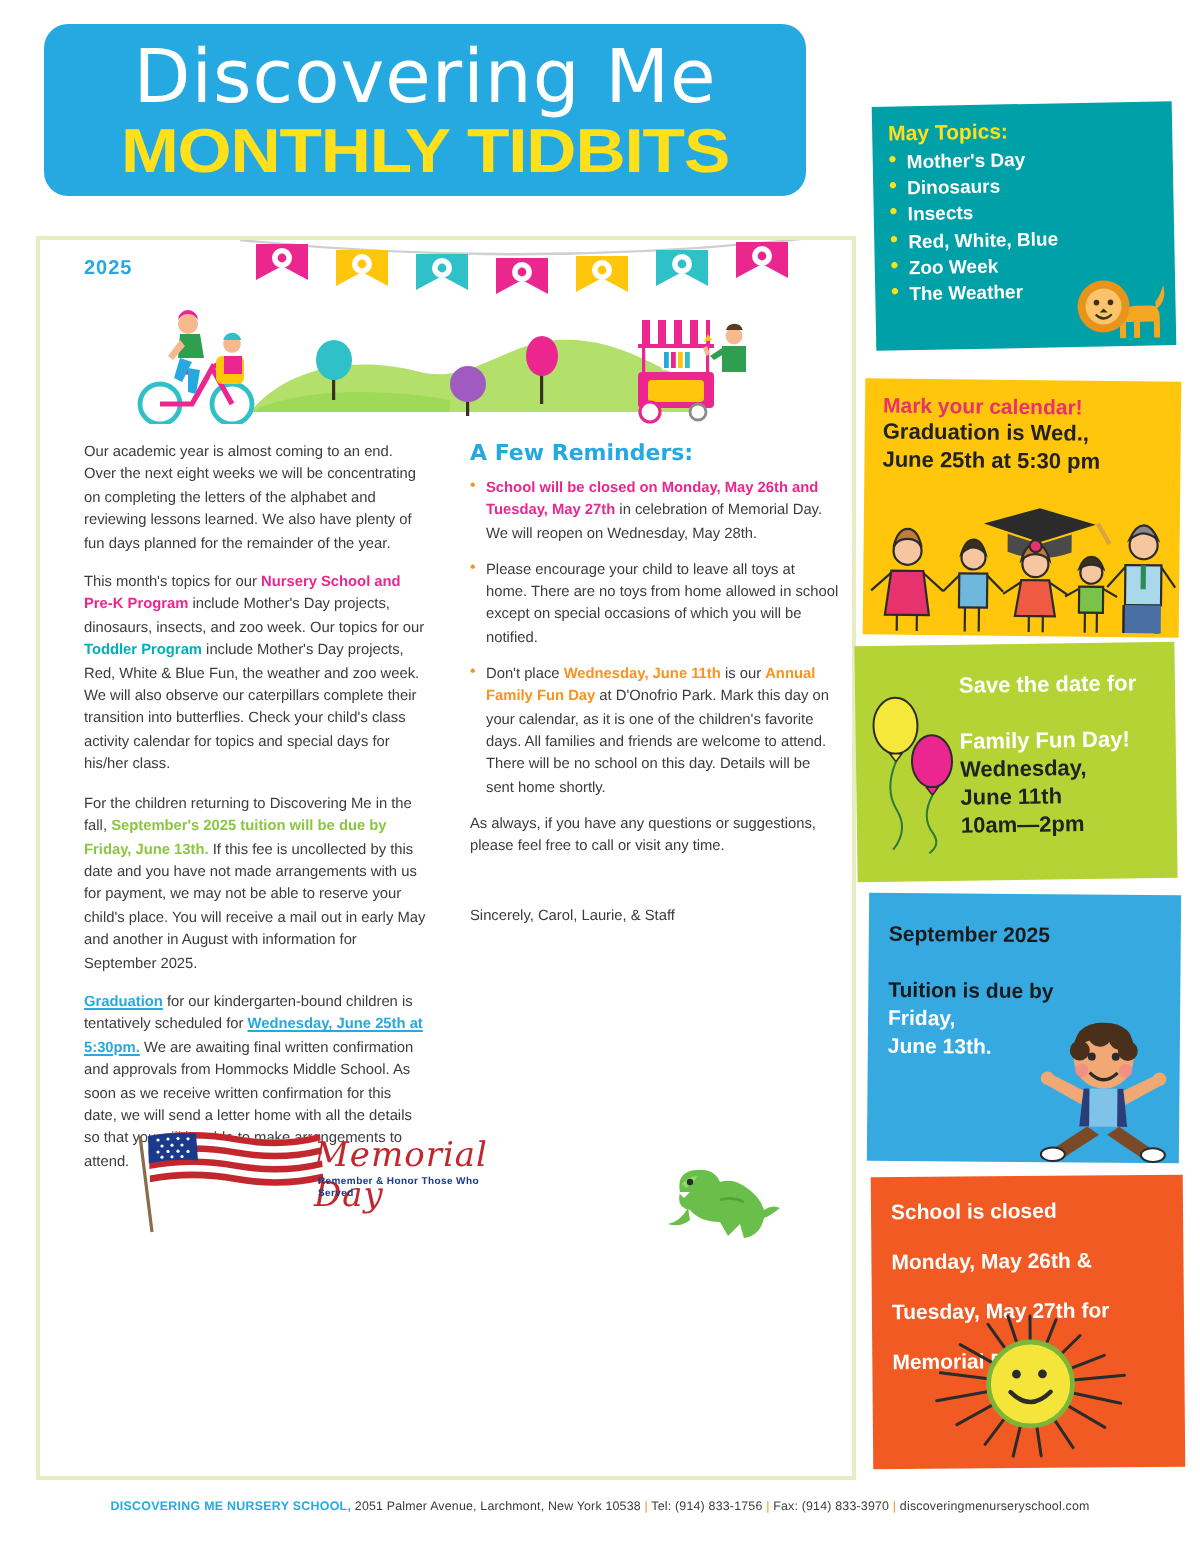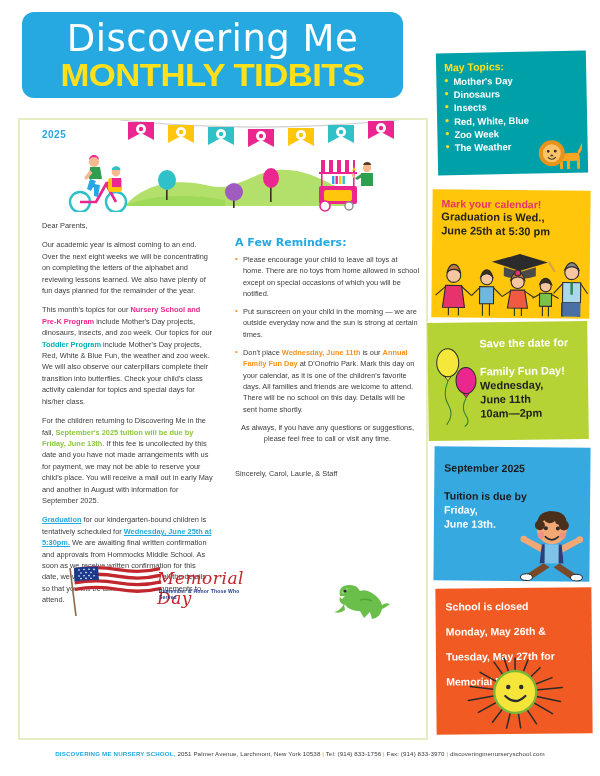--- a/index.html
+++ b/index.html
@@ -72,21 +72,21 @@
 
   
   .bunting { position:absolute; left: 100px; top: -6px; width: 310px; height: 34px; }
 
   
   .hill { position:absolute; left: 0; top: 30px; width: 406px; height: 62px; }
 
   
   .cols { position:absolute; left: 0; top: 100px; width: 406px; }
   .colL { position:absolute; left: 22px; top: 0; width: 172px; }
-  .colR { position:absolute; left: 215px; top: 16px; width: 185px; }
+  .colR { position:absolute; left: 215px; top: 0; width: 185px; }
 
   .body-p {
     font-size: 7.4px; line-height: 11.4px;
     color: #3b3b3b; margin-bottom: 8px; text-align: left;
   }
   .hl-pink { color:#ec268f; font-weight:bold; }
   .hl-teal { color:#00b0b9; font-weight:bold; }
   .hl-green { color:#8cc63e; font-weight:bold; }
   .hl-blue { color:#25a9e0; font-weight:bold;text-decoration:underline; }
   .hl-orange { color:#f7931e; font-weight:bold; }
@@ -99,21 +99,21 @@
   ul.rem { list-style:none; }
   ul.rem li {
     position:relative; padding-left:8px;
     font-size:7.4px; line-height:11.3px; color:#3b3b3b;
     margin-bottom:7px;
   }
   ul.rem li:before {
     content:"•"; position:absolute; left:0; top:-1px;
     color:#f7931e; font-size:8px;
   }
-  .closing { font-size:7.4px; line-height:11.3px; color:#3b3b3b; margin-top:2px;text-align:center; }
+  .closing { font-size:7.4px; line-height:11.3px; color:#3b3b3b; margin-top:2px; }
   .signoff { font-size:7.4px; line-height:11.3px; color:#3b3b3b; margin-top:24px; }
 
   
   .memorial { position:absolute; left: 62px; top: 560px; width: 180px; height: 58px; }
   .mem-word {
     position:absolute; left: 95px; top: 8px;
     font-size: 17px; color:#c1272d;
     font-family:"DejaVu Serif", serif; font-style:italic;
     letter-spacing:.5px;
   }
@@ -295,38 +295,39 @@
             <circle cx="221" cy="18" r="2.2"></circle>
           </g>
       </svg>
 
       <div class="year">2025</div>
     </div>
 
     <div class="cols">
 
       <div class="colL">
-        <div class="body-p">Dear Parents,</div>
         <div class="body-p">Our academic year is almost coming to an end. Over the next eight weeks we will be concentrating on completing the letters of the alphabet and reviewing lessons learned. We also have plenty of fun days planned for the remainder of the year.</div>
         <div class="body-p">
           <span>This month's topics for our </span><span class="hl-pink">Nursery School and Pre-K Program</span><span> include Mother's Day projects, dinosaurs, insects, and zoo week. Our topics for our </span><span class="hl-teal">Toddler Program</span><span> include Mother's Day projects, Red, White &amp; Blue Fun, the weather and zoo week. We will also observe our caterpillars complete their transition into butterflies.  Check your child's class activity calendar for topics and special days for his/her class.</span>
         </div>
         <div class="body-p">
           <span>For the children returning to Discovering Me in the fall, </span><span class="hl-green">September's 2025 tuition will be due by Friday, June 13th.</span><span> If this fee is uncollected by this date and you have not made arrangements with us for payment, we may not be able to reserve your child's place. You will receive a mail out in early May and another in August with information for September 2025.</span>
         </div>
         <div class="body-p">
           <span class="hl-blue">Graduation</span><span> for our kindergarten-bound children is tentatively scheduled for </span><span class="hl-blue">Wednesday, June 25th at 5:30pm.</span><span>  We are awaiting final written confirmation and approvals from Hommocks Middle School. As soon as we receive written confirmation for this date, we will send a letter home with all the details so that you will be able to make arrangements to attend.</span>
         </div>
       </div>
 
       <div class="colR">
         <div class="reminders-title">A Few Reminders:</div>
         <ul class="rem">
+          <li>
+            <span class="hl-magenta">School will be closed on Monday, May 26th and Tuesday, May 27th</span><span> in celebration of Memorial Day. We will reopen on Wednesday, May 28th.</span>
+          </li>
           <li>Please encourage your child to leave all toys at home. There are no toys from home allowed in school except on special occasions of which you will be notified.</li>
-          <li>Put sunscreen on your child in the morning — we are outside everyday now and the sun is strong at certain times.</li>
           <li>
             <span>Don't place </span><span class="hl-orange">Wednesday, June 11th</span><span> is our </span><span class="hl-orange">Annual Family Fun Day</span><span> at D'Onofrio Park. Mark this day on your calendar, as it is one of the children's favorite days.  All families and friends are welcome to attend. There will be no school on this day.  Details will be sent home shortly.</span>
           </li>
         </ul>
         <div class="closing">As always, if you have any questions or suggestions, please feel free to call or visit any time.</div>
         <div class="signoff">Sincerely, Carol, Laurie, &amp; Staff</div>
       </div>
     </div>
   </div>
 

